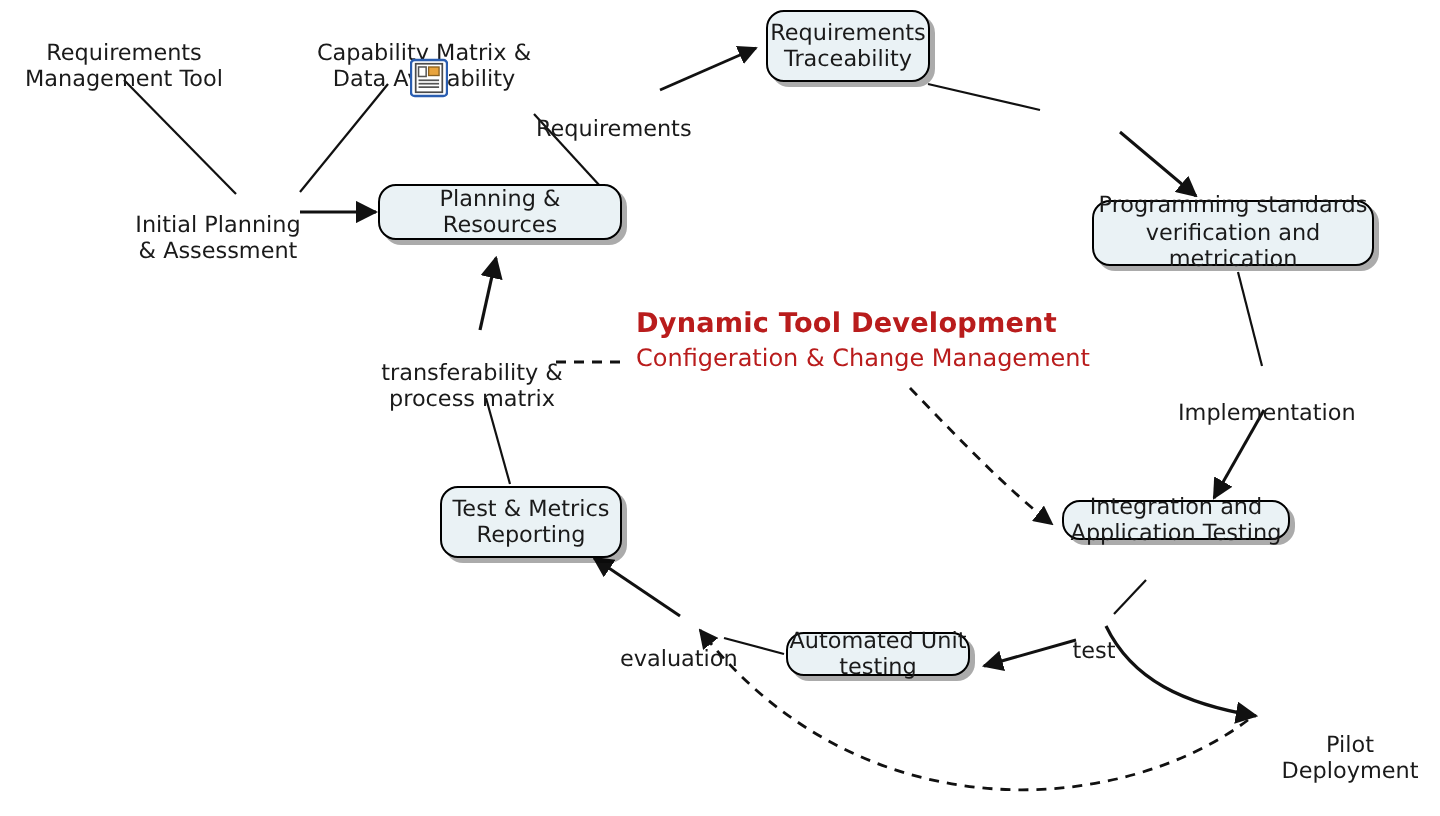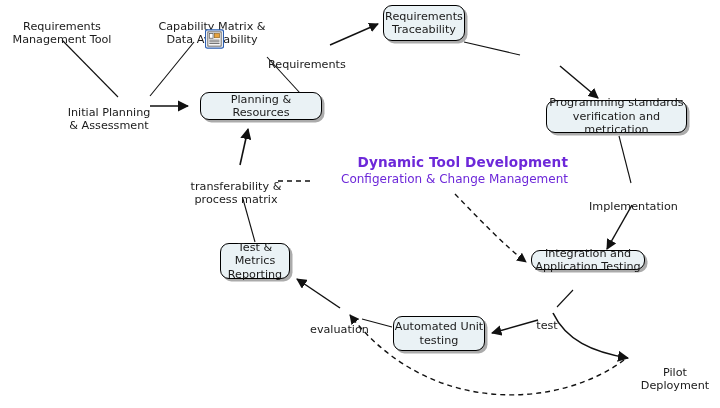--- a/index.html
+++ b/index.html
@@ -55,22 +55,22 @@
     font-size: 11.2px;
     line-height: 13.5px;
     color: #1a1a1a;
     text-align: center;
     white-space: pre-line;
     z-index: 6;
   }
   .title-block {
     position: absolute;
     z-index: 7;
-    text-align: right;
-    color: #6d28d9;
+    text-align: left;
+    color: #b91c1c;
   }
   .title-main {
     font-size: 13.6px;
     font-weight: bold;
     line-height: 17px;
     letter-spacing: 0.1px;
   }
   .title-sub {
     font-size: 12px;
     font-weight: normal;
@@ -121,45 +121,45 @@
     <path d="M 255 242 L 243 199" stroke="#111111" stroke-width="1.1" fill="none"></path>
     <path d="M 240 165 L 248 129" stroke="#111111" stroke-width="1.6" fill="none" marker-end="url(#arrow)"></path>
 
     <path d="M 455 194 C 480 220, 505 246, 526 262" stroke="#111111" stroke-width="1.4" fill="none" stroke-dasharray="5,4" marker-end="url(#arrow)"></path>
 
     <path d="M 278 181 L 312 181" stroke="#111111" stroke-width="1.4" fill="none" stroke-dasharray="5,4"></path>
 
     <path d="M 624 360 C 560 408, 430 418, 350 315" stroke="#111111" stroke-width="1.4" fill="none" stroke-dasharray="5,4" marker-end="url(#arrow)"></path>
   </svg>
 
-  <div class="node" style="left:200px; top:92px; width:122px; height:28px;">
+  <div class="node" style="left:189px; top:92px; width:122px; height:28px;">
     <span>Planning &amp; Resources</span>
   </div>
 
   <div class="node" style="left:383px; top:5px; width:82px; height:36px;">
     <span>Requirements
 Traceability</span>
   </div>
 
   <div class="node" style="left:546px; top:100px; width:141px; height:33px;">
     <span>Programming standards
 verification and metrication</span>
   </div>
 
   <div class="node" style="left:531px; top:250px; width:114px; height:20px;">
     <span>Integration and
 Application Testing</span>
   </div>
 
-  <div class="node" style="left:393px; top:316px; width:92px; height:35px;text-align:center;">
+  <div class="node" style="left:393px; top:316px; width:92px; height:22px;text-align:center;">
     <span>Automated Unit
 testing</span>
   </div>
 
-  <div class="node" style="left:220px; top:243px; width:70px; height:36px;">
+  <div class="node" style="left:220px; top:243px; width:91px; height:36px;">
     <span>Test &amp; Metrics
 Reporting</span>
   </div>
 
   <div class="plain-label" style="left:6px; top:6px; width:112px;">
     <span>Requirements
 Management Tool</span>
   </div>
 
   <div class="plain-label" style="left:153px; top:6px; width:118px;">

